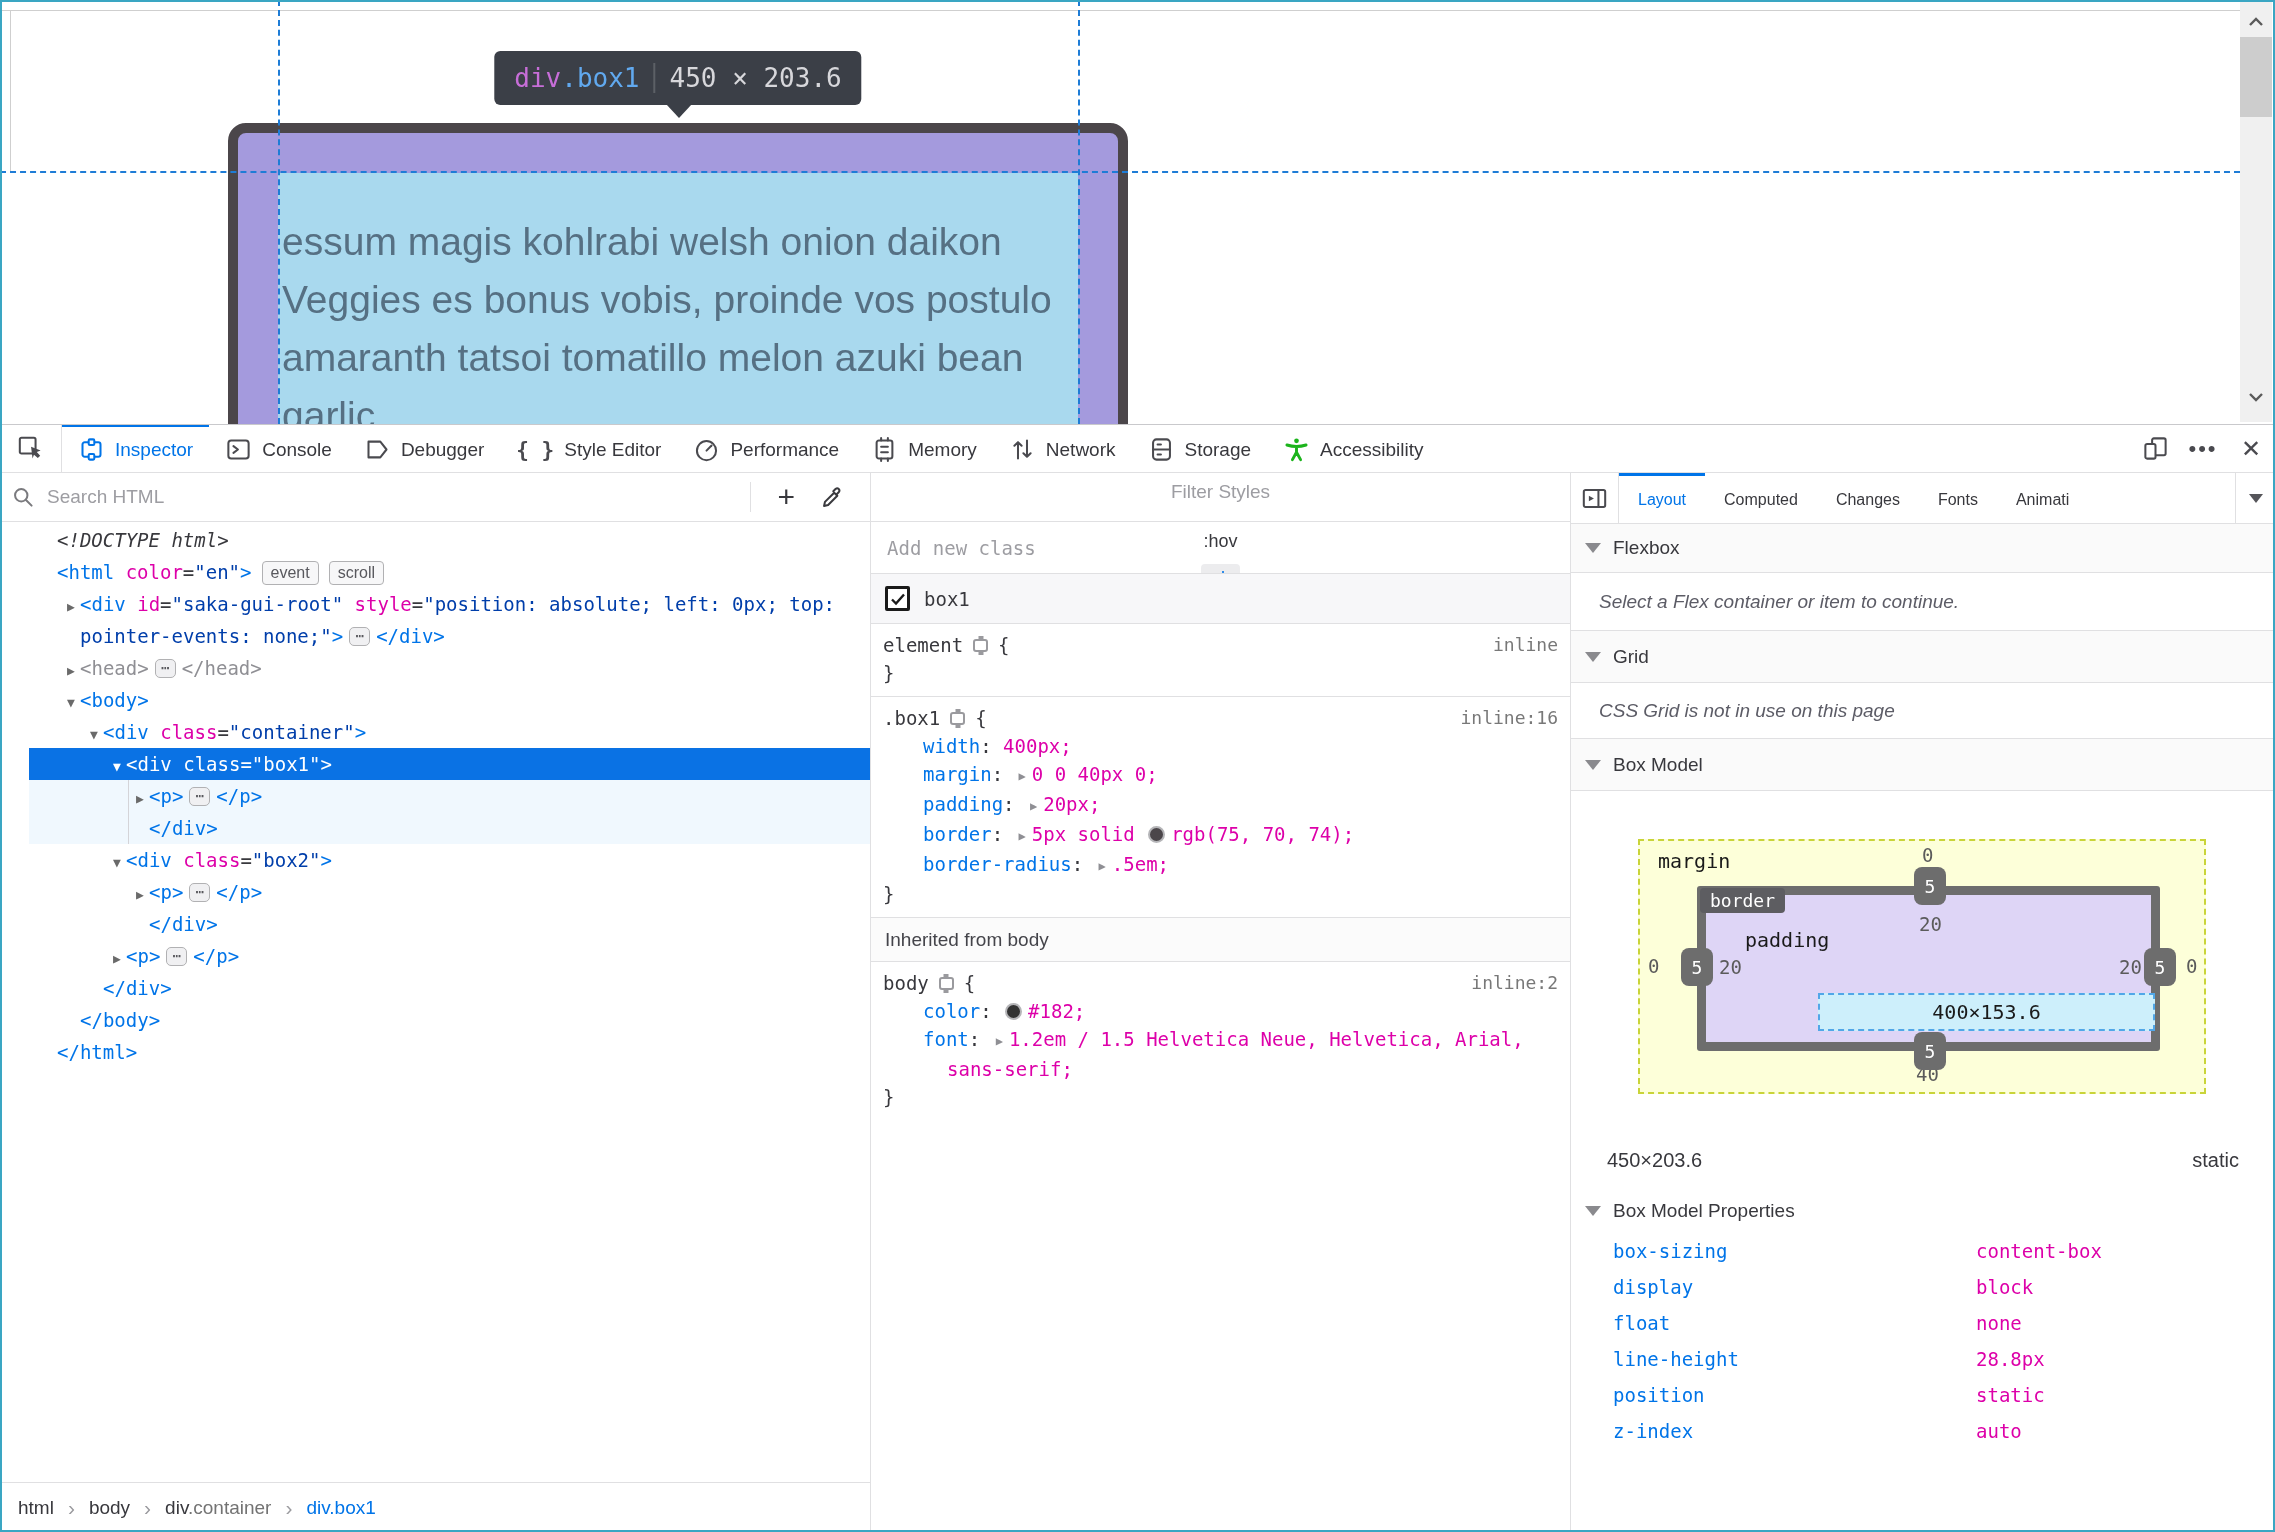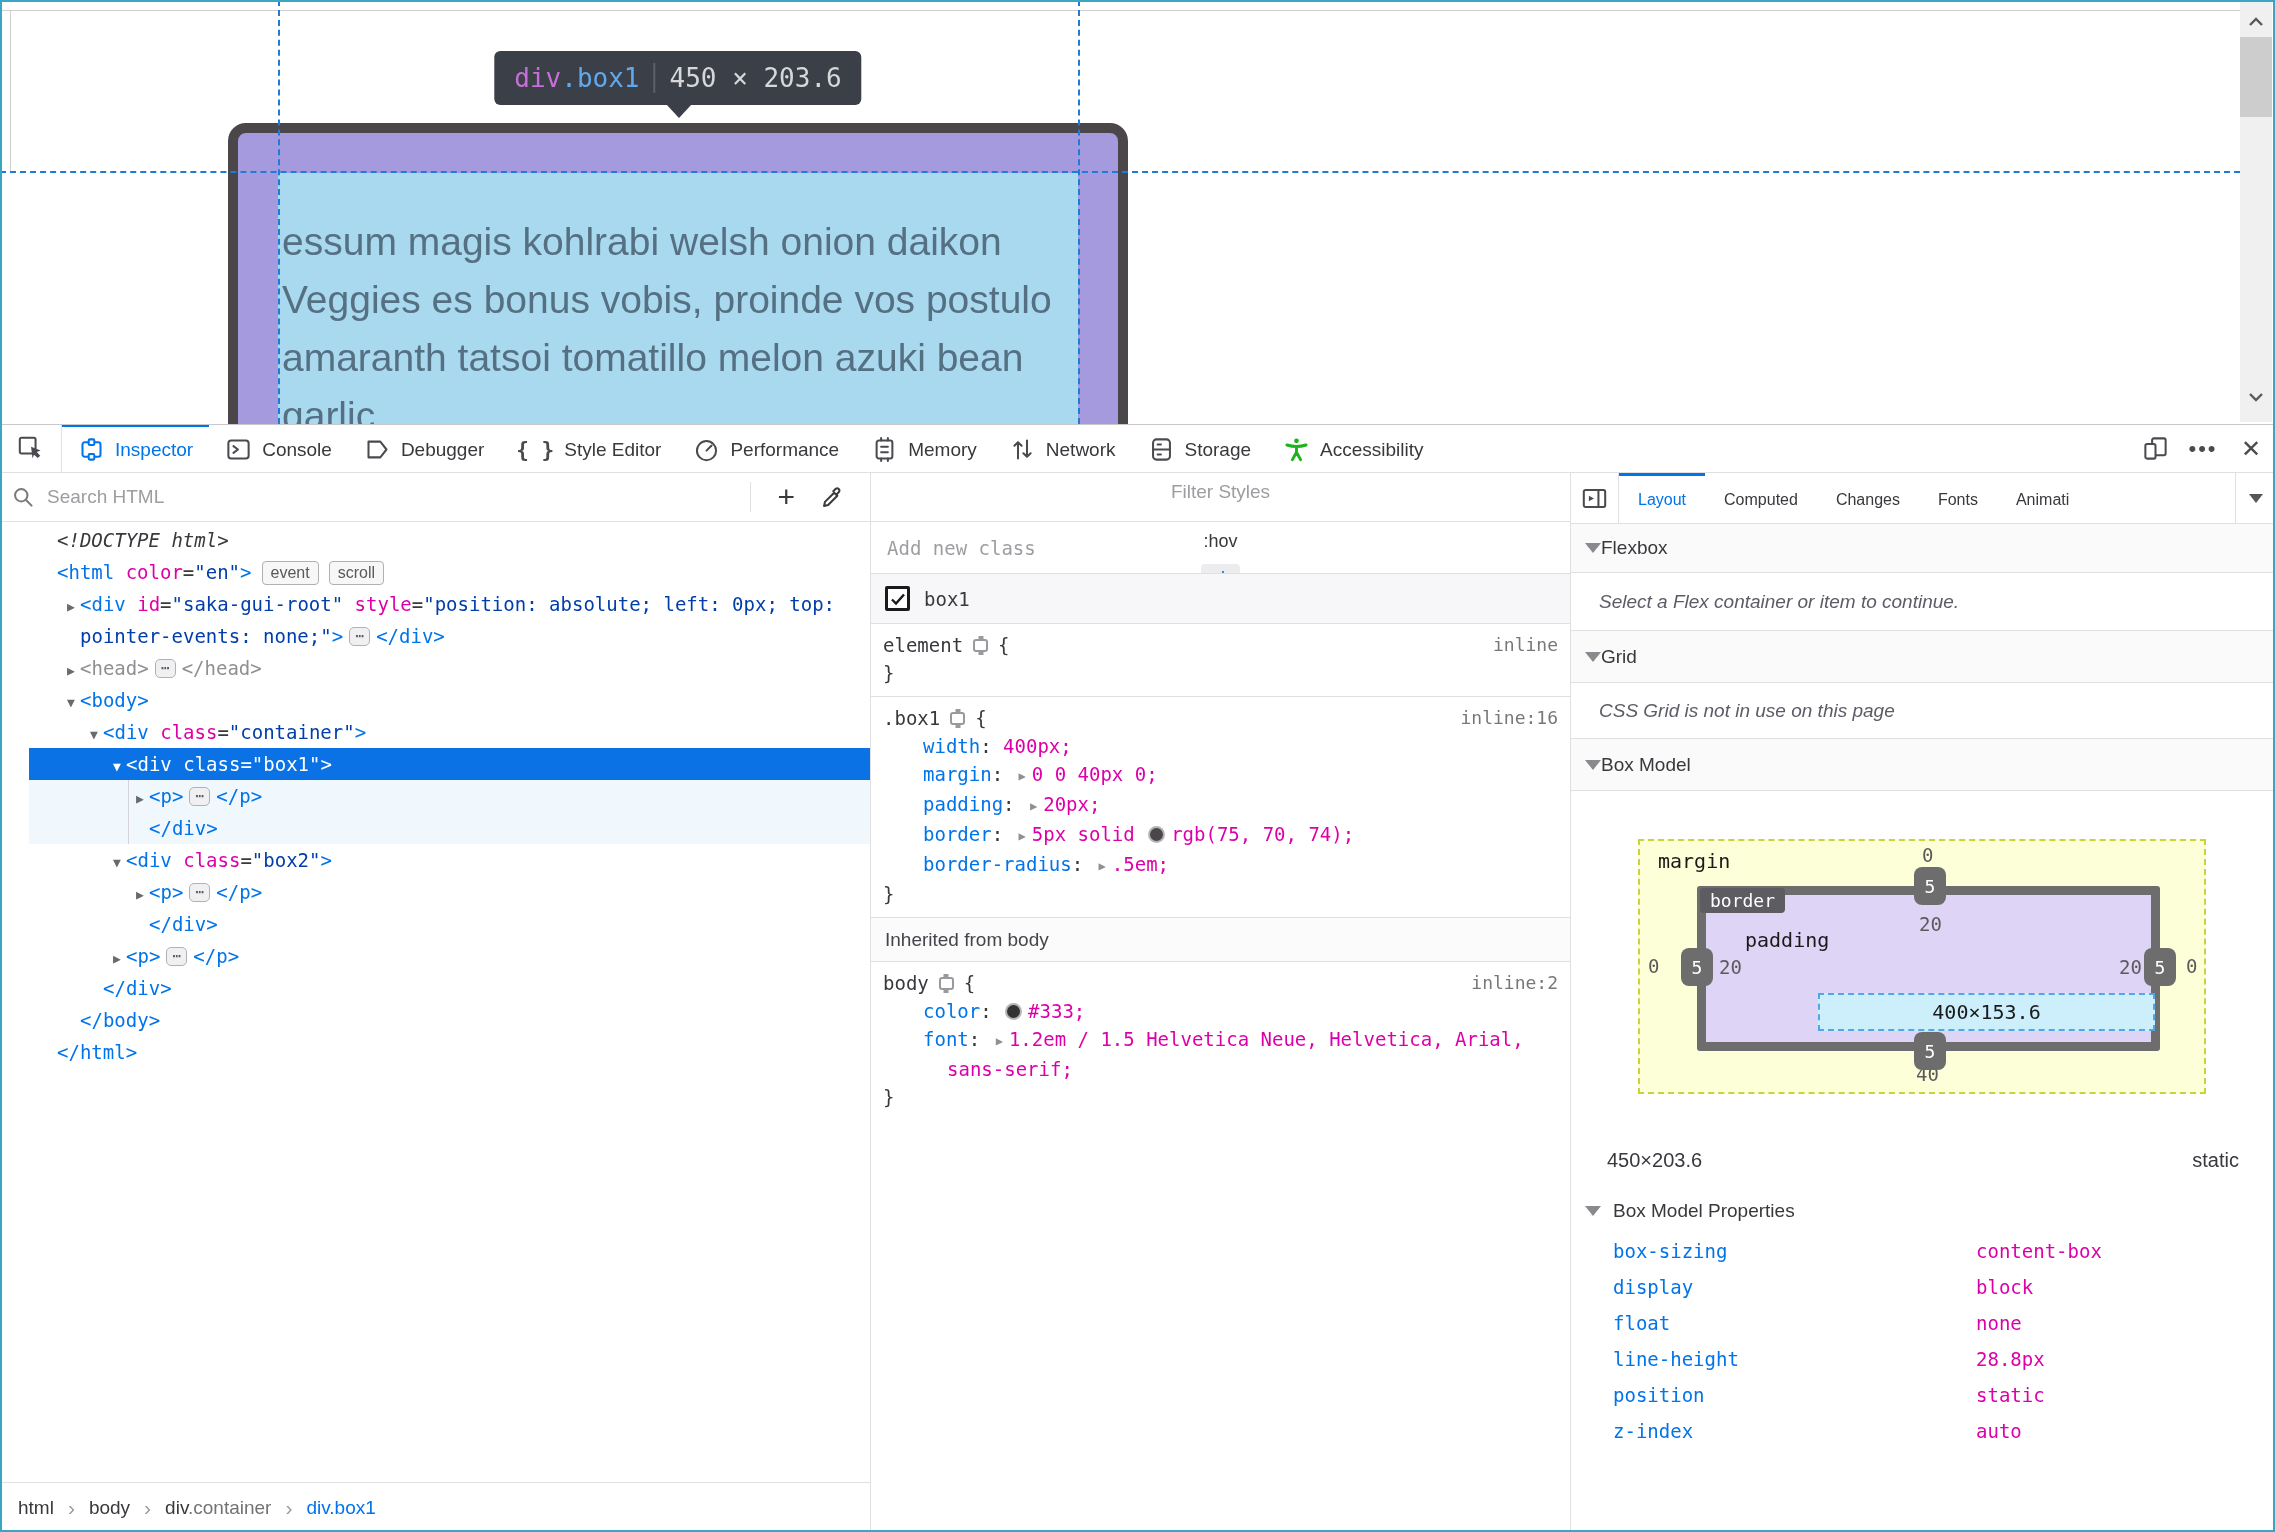--- a/index.html
+++ b/index.html
@@ -115,21 +115,21 @@
 
   
   #pane-right { flex:1; display:flex; flex-direction:column; font-size:19px; }
   #lay-tabs { height:51px; border-bottom:1px solid #e0e0e2; display:flex; align-items:stretch; flex:0 0 auto; }
   #sidebar-toggle { width:48px; display:flex; align-items:center; justify-content:center; border-right:1px solid #e0e0e2; }
   .lay-tab { display:flex; align-items:center; padding:0 19px; font-size:16px; color:#38383d; border-top:3px solid transparent; white-space:nowrap; }
   .lay-tab.active { color:#0074e8; border-top:3px solid #0074e8; }
   #lay-tabs .spacer { flex:1; min-width:0; overflow:hidden; }
   #tab-overflow { width:40px; border-left:1px solid #e0e0e2; display:flex; align-items:center; justify-content:center; }
   .tri-down { width:0; height:0; border-left:7px solid transparent; border-right:7px solid transparent; border-top:9px solid #55555a; }
-  .sect-hdr { display:flex; align-items:center; padding:0 14px; background:#fafafa;
+  .sect-hdr { display:flex; align-items:center; gap:12px; padding:0 14px; background:#fafafa;
     border-bottom:1px solid #e0e0e2; color:#38383d; flex:0 0 auto; }
   .sect-tri { width:0; height:0; border-left:8px solid transparent; border-right:8px solid transparent; border-top:10px solid #8a8a8e; }
   .sect-msg { display:flex; align-items:center; padding:0 28px; font-style:italic; color:#5c5c66;
     border-bottom:1px solid #e0e0e2; flex:0 0 auto; }
 
   
   #bm-wrap { position:relative; height:340px; flex:0 0 auto; font-family:"DejaVu Sans Mono", monospace; }
   #bm-margin { position:absolute; left:67px; top:48px; width:568px; height:255px; background:#fdffd9;
     border:2px dashed #c9d439; }
   .bm-num { position:absolute; color:#5b5b5b; font-size:19px; }
@@ -388,21 +388,21 @@
           <span>Inherited from body</span>
         </div>
 
         <div class="rule">
           <div class="rline">
               <span class="sel-name">body</span>
               <span class="target-ic"></span>
               <span>{</span>
               <span class="origin">inline:2</span>
             </div>
-          <div class="prop"><span class="pn">color</span><span class="pc">: </span><span class="swatch sw-body"></span><span class="pv">#333;</span></div>
+          <div class="prop"><span class="pn">color</span><span class="pc">: </span><span class="swatch sw-body"></span><span class="pv">#182;</span></div>
           <div class="prop"><span class="pn">font</span><span class="pc">: </span><span class="exp">▶</span><span class="pv">1.2em / 1.5 Helvetica Neue, Helvetica, Arial,</span></div>
           <div class="prop wrapline"><span class="pv">sans-serif;</span></div>
           <div class="rline">
               <span>}</span>
             </div>
         </div>
       </div>
 
       <div id="pane-right">
         <div id="lay-tabs">

